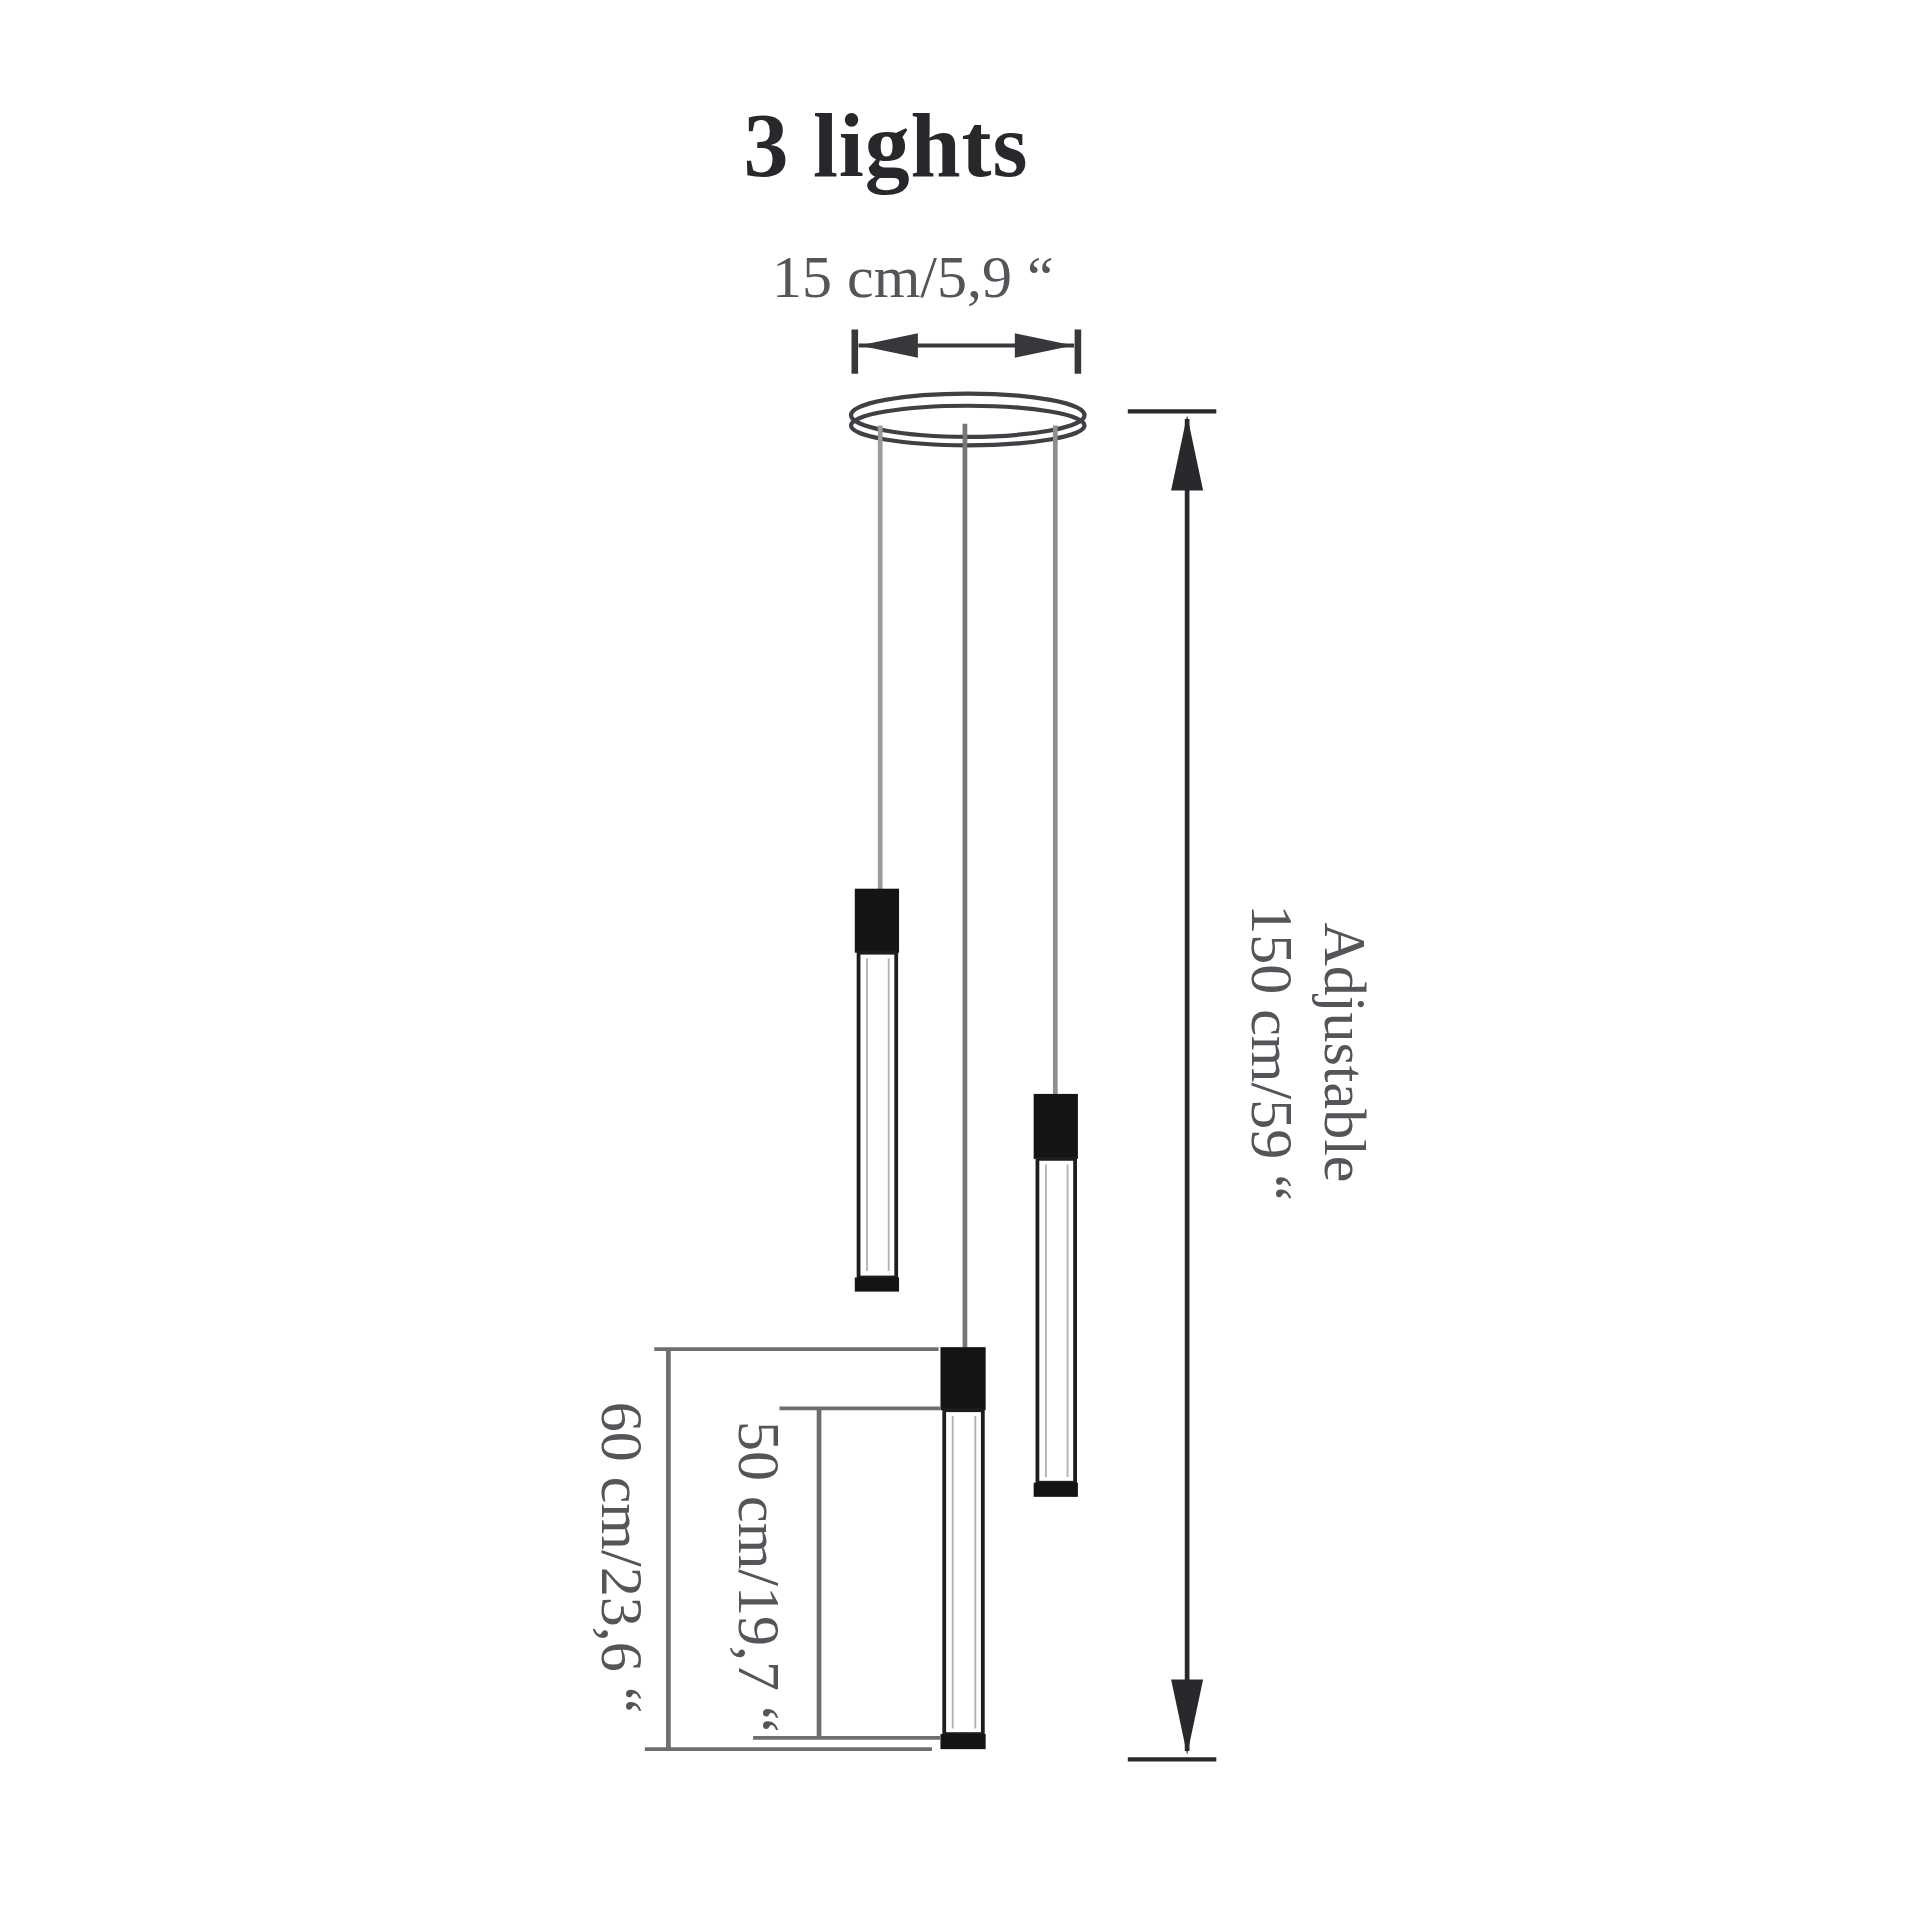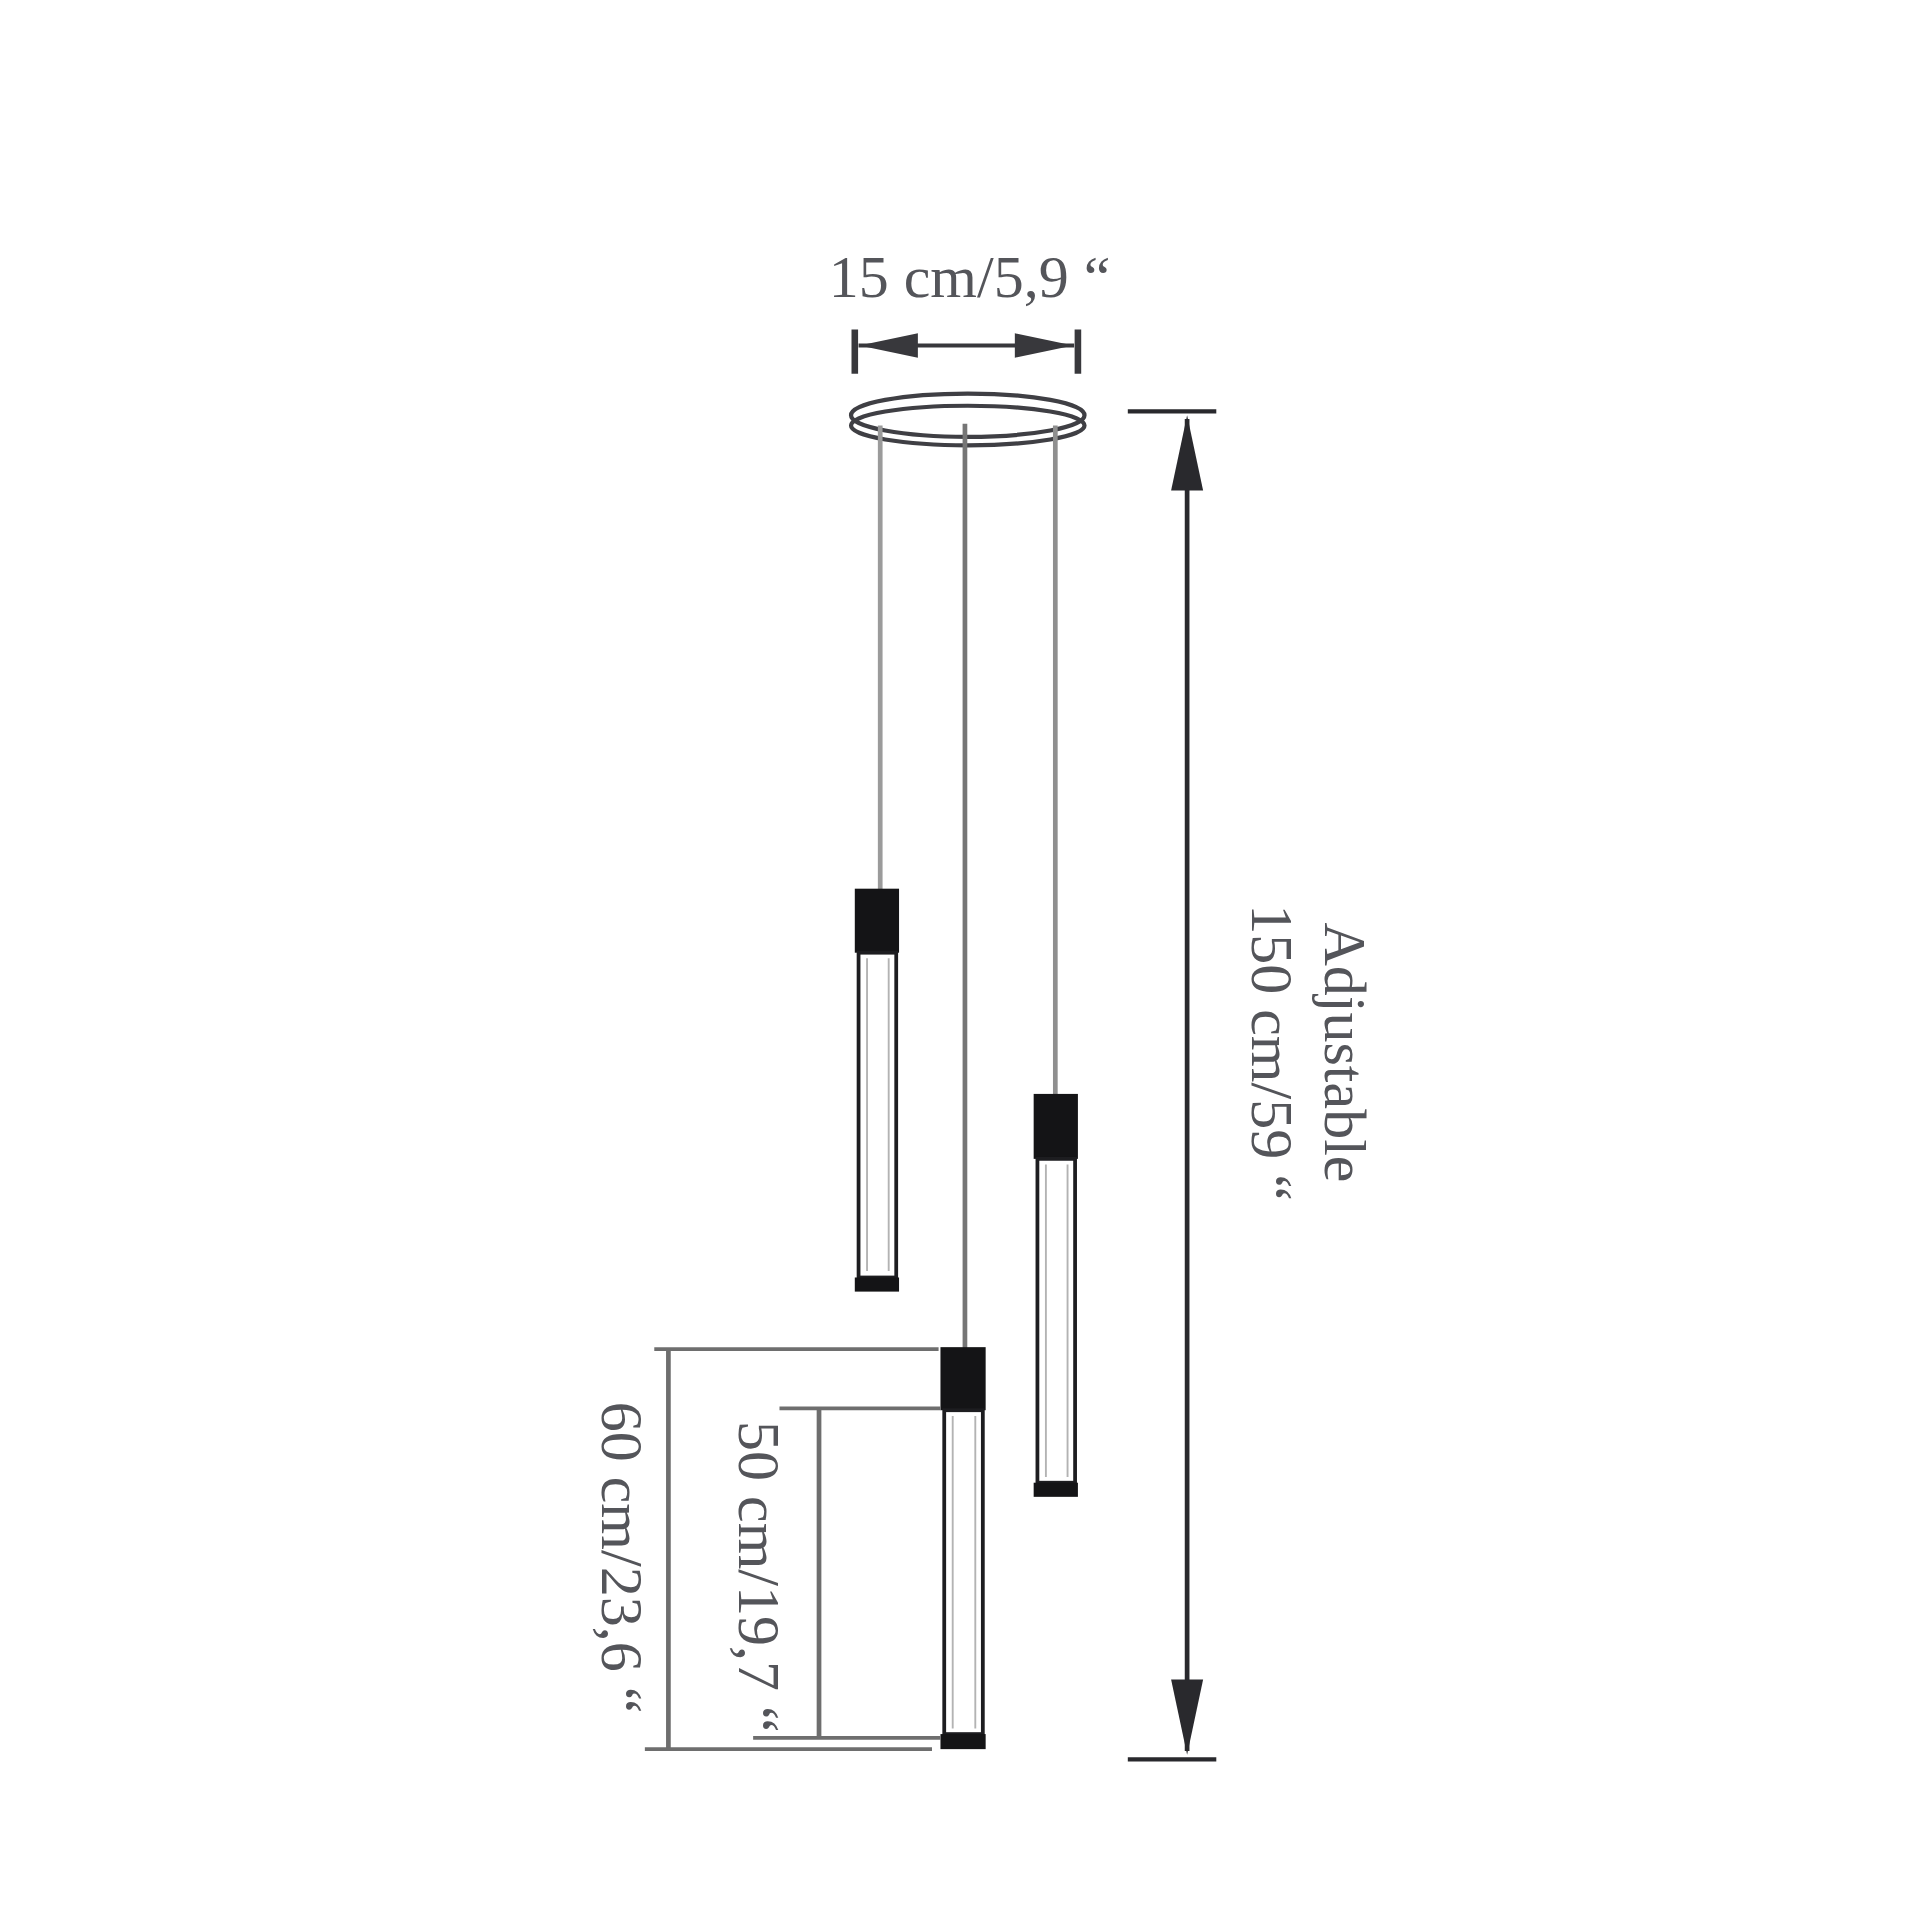--- a/index.html
+++ b/index.html
@@ -19,21 +19,20 @@
     letter-spacing:0.9px;
   }
   .dim-text{
     color:#54555a;
     font-size:60px;
     font-weight:400;
     white-space:nowrap;
   }
   .canopy-width-label{
     left:772px;top:243px;width:395px;
-    text-align:center;
   }
   .rot{transform:rotate(90deg);}
   .drop-label-block{
     left:1116px;top:976px;width:377px;height:153px;
     text-align:center;line-height:73px;
   }
   .len60-label{
     left:424px;top:1518px;width:395px;height:79px;
     text-align:center;line-height:79px;
   }
@@ -41,20 +40,21 @@
     left:603px;top:1537px;width:311px;height:79px;
     text-align:center;line-height:79px;
   }
   svg.lineart{left:0;top:0;width:1928px;height:1928px;}
 </style>
 </head>
 <body>
 
 <div class="stage">
 
+  <div class="abs title">3 lights</div>
 
   <div class="abs dim-text canopy-width-label">15 cm/5,9 “</div>
 
   <svg class="abs lineart" viewBox="0 0 2048 2048">
 
     <g stroke="#38383c" fill="#38383c">
       <line x1="908" y1="350" x2="908" y2="397" stroke-width="7" fill="none"></line>
       <line x1="1145" y1="350" x2="1145" y2="397" stroke-width="7" fill="none"></line>
       <line x1="912" y1="367" x2="1141" y2="367" stroke-width="4" fill="none"></line>
       <polygon points="913,367 975,354 975,380" stroke="none"></polygon>

